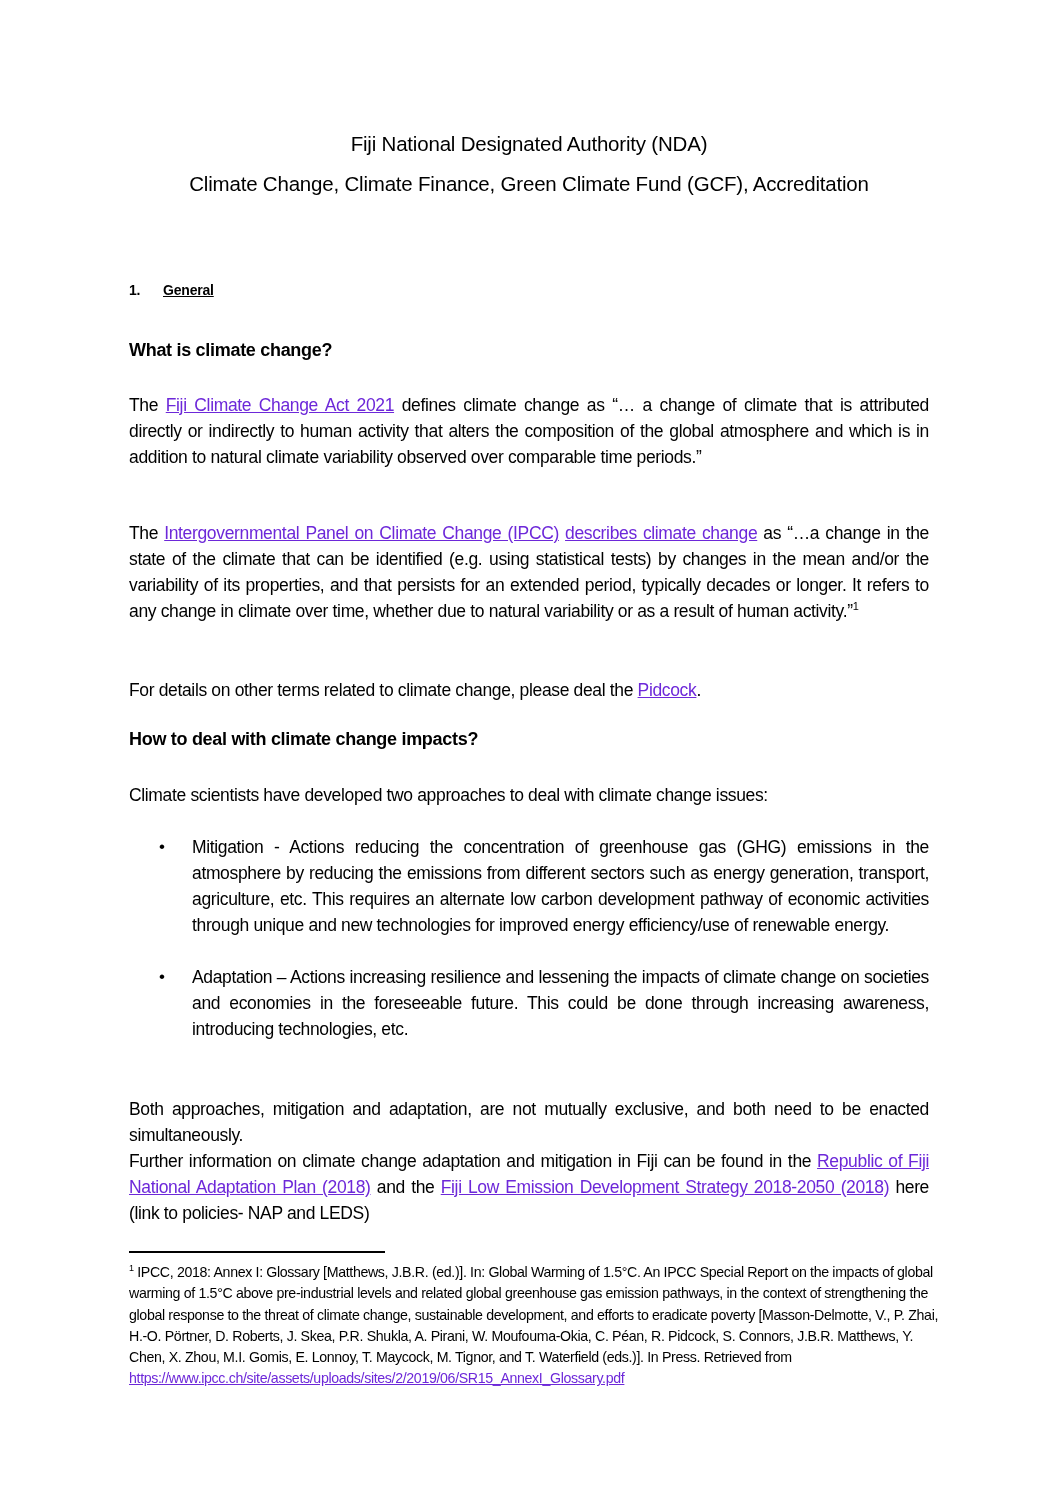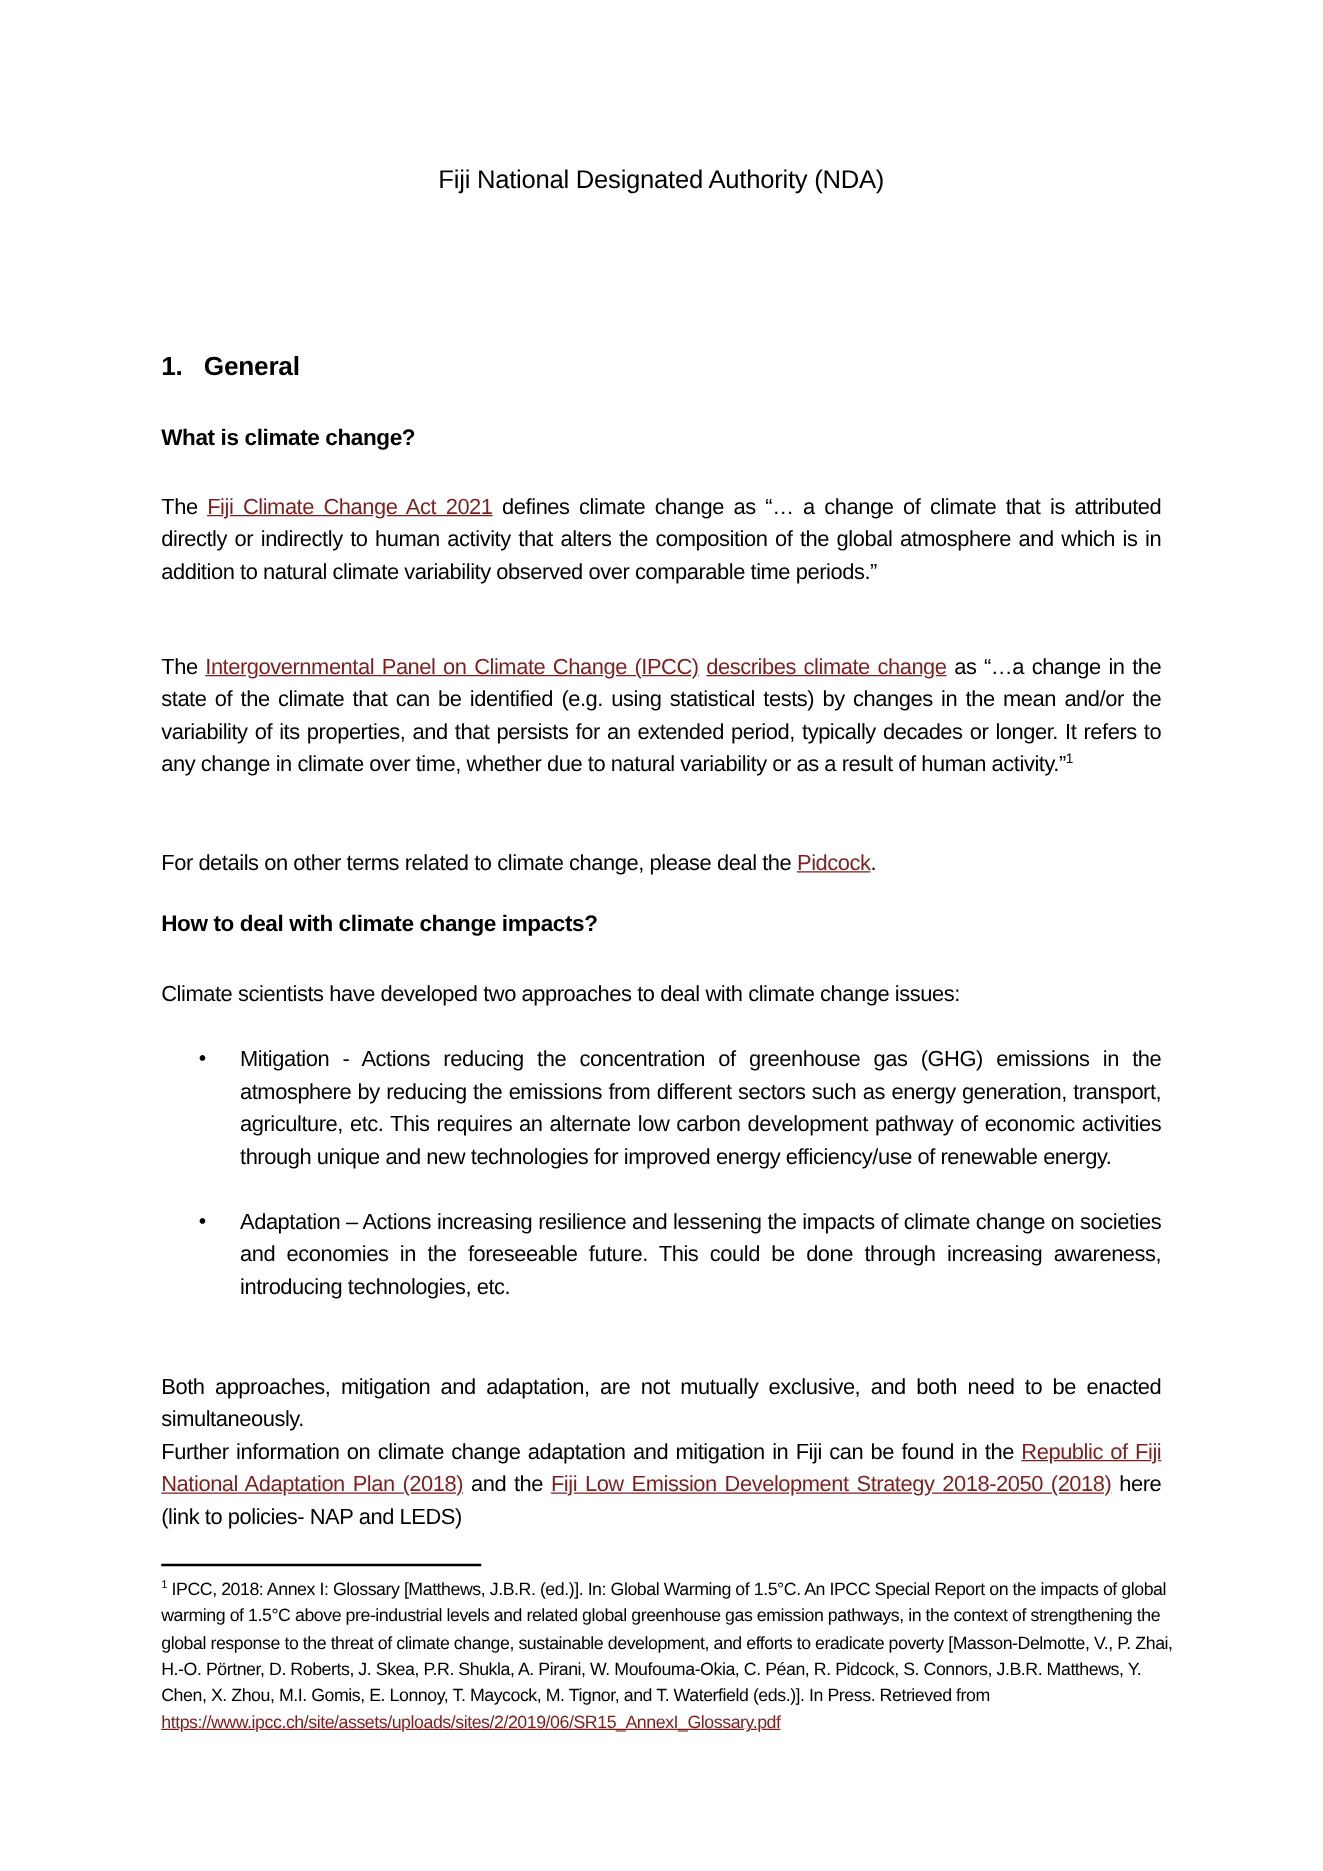--- a/index.html
+++ b/index.html
@@ -4,50 +4,51 @@
   <style>
     html, body { margin: 0; padding: 0; background: #ffffff; }
     body { width: 1058px; height: 1497px; position: relative; overflow: hidden;
            font-family: "Liberation Sans", "DejaVu Sans", sans-serif; color: #000; }
     .page { position: absolute; left: 0; top: 0; width: 1058px; height: 1497px; }
     .title-line { position: absolute; left: 0; width: 1058px; text-align: center;
                   font-size: 20.5px; letter-spacing: -0.2px; }
     .t1 { top: 132px; }
     .t2 { top: 172px; }
     .t3 { top: 212px; }
-    .h1 { position: absolute; left: 129px; top: 282px; font-size: 21px; font-weight: bold; letter-spacing: -0.2px; }
+    .h1 { position: absolute; left: 129px; top: 282px; font-size: 14px; font-weight: bold; letter-spacing: -0.2px; text-decoration: underline; }
     .h1 .num { display: inline-block; width: 34px; }
     .q { position: absolute; left: 129px; font-size: 18px; font-weight: bold; letter-spacing: -0.3px; }
     .q1 { top: 340px; }
     .q2 { top: 729px; }
     .para { position: absolute; left: 129px; width: 800px; font-size: 17.5px; line-height: 26px;
             text-align: justify; letter-spacing: -0.35px; word-spacing: 0px; }
     .p1 { top: 392px; }
     .p2 { top: 520px; }
     .p3 { top: 677px; }
     .p4 { top: 782px; }
     .p5 { top: 1096px; }
     .p6 { top: 1148px; }
-    a.link { color: #7f1d1d; text-decoration: underline; }
+    a.link { color: #6d28d9; text-decoration: underline; }
     sup { font-size: 11px; vertical-align: super; line-height: 0; }
     .bullets { position: absolute; left: 129px; top: 834px; width: 800px; margin: 0; padding: 0; list-style: none; }
     .bullets li { position: relative; padding-left: 63px; font-size: 17.5px; line-height: 26px; text-align: justify;
                   letter-spacing: -0.35px; margin-bottom: 26px; }
     .bullets li .dot { position: absolute; left: 30px; top: 0; font-size: 17px; }
     .fn-rule { position: absolute; left: 129px; top: 1251px; width: 256px; height: 1.5px; background: #000; }
     .footnote { position: absolute; left: 129px; top: 1262px; width: 812px; font-size: 14.2px; line-height: 21.3px;
                 letter-spacing: -0.35px; }
     .footnote sup { font-size: 9px; }
   </style>
 </head>
 <body>
 
 <div class="page">
 
   <div class="title-line t1">Fiji National Designated Authority (NDA)</div>
+  <div class="title-line t2">Climate Change, Climate Finance, Green Climate Fund (GCF), Accreditation</div>
 
   <div class="h1">
     <span class="num">1.</span><span>General</span>
   </div>
 
   <div class="q q1">What is climate change?</div>
 
   <div class="para p1">
     <span>The </span><a class="link">Fiji Climate Change Act 2021</a><span> defines climate change as “… a change of climate that is attributed directly or indirectly to human activity that alters the composition of the global atmosphere and which is in addition to natural climate variability observed over comparable time periods.”</span>
   </div>

